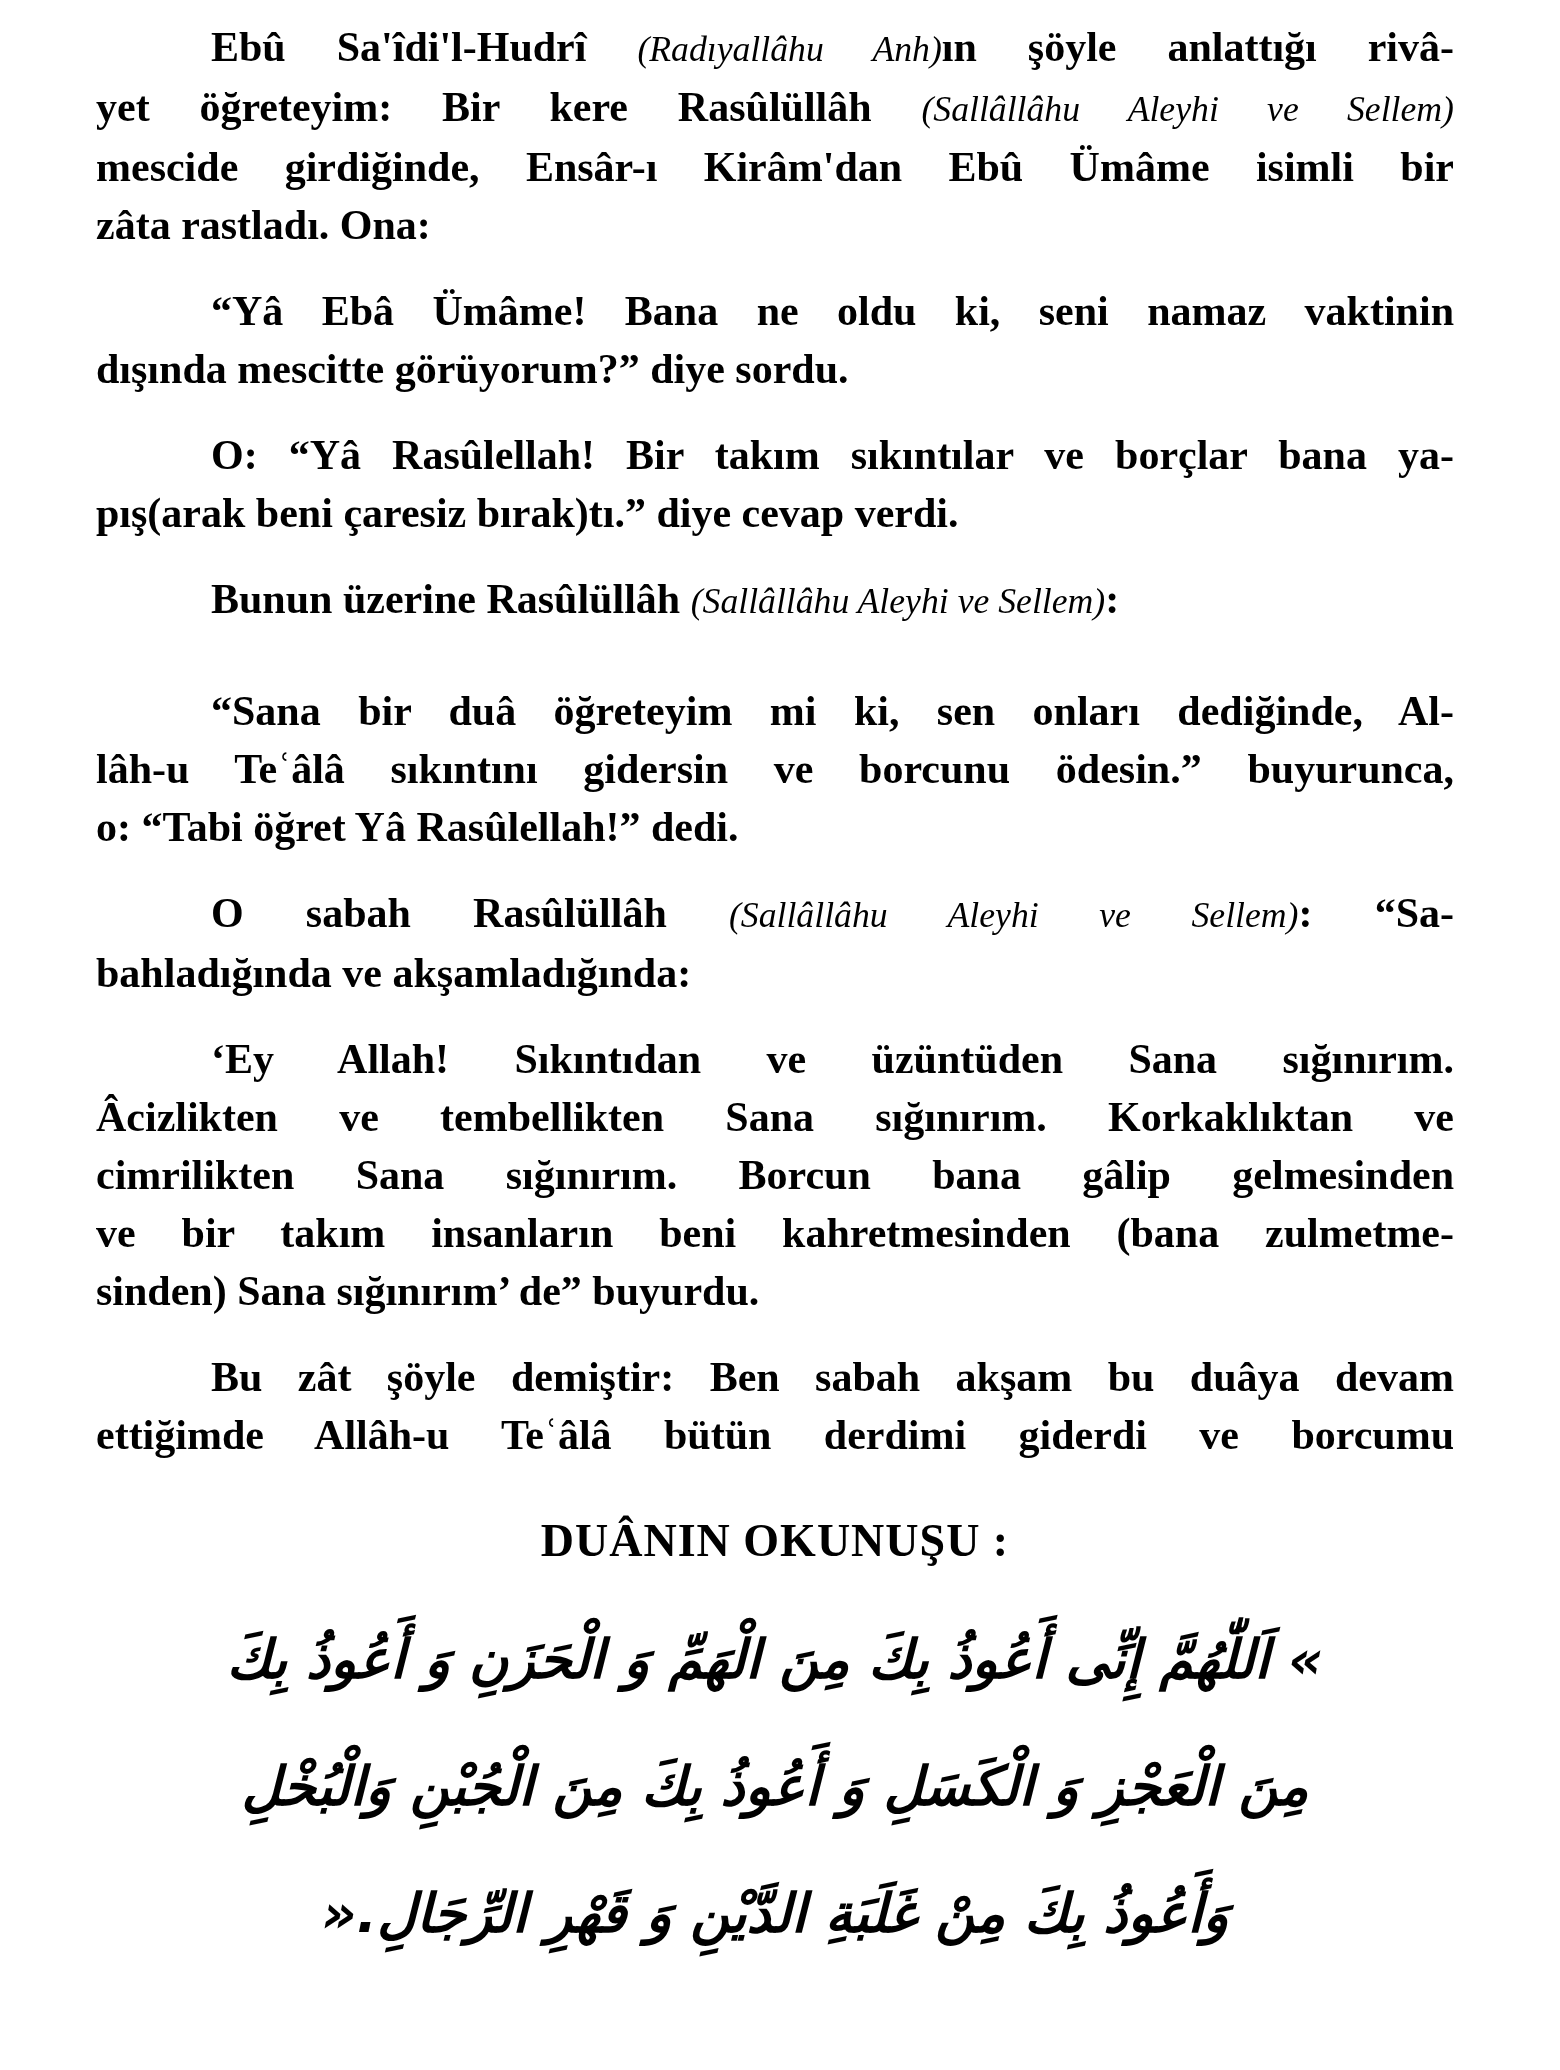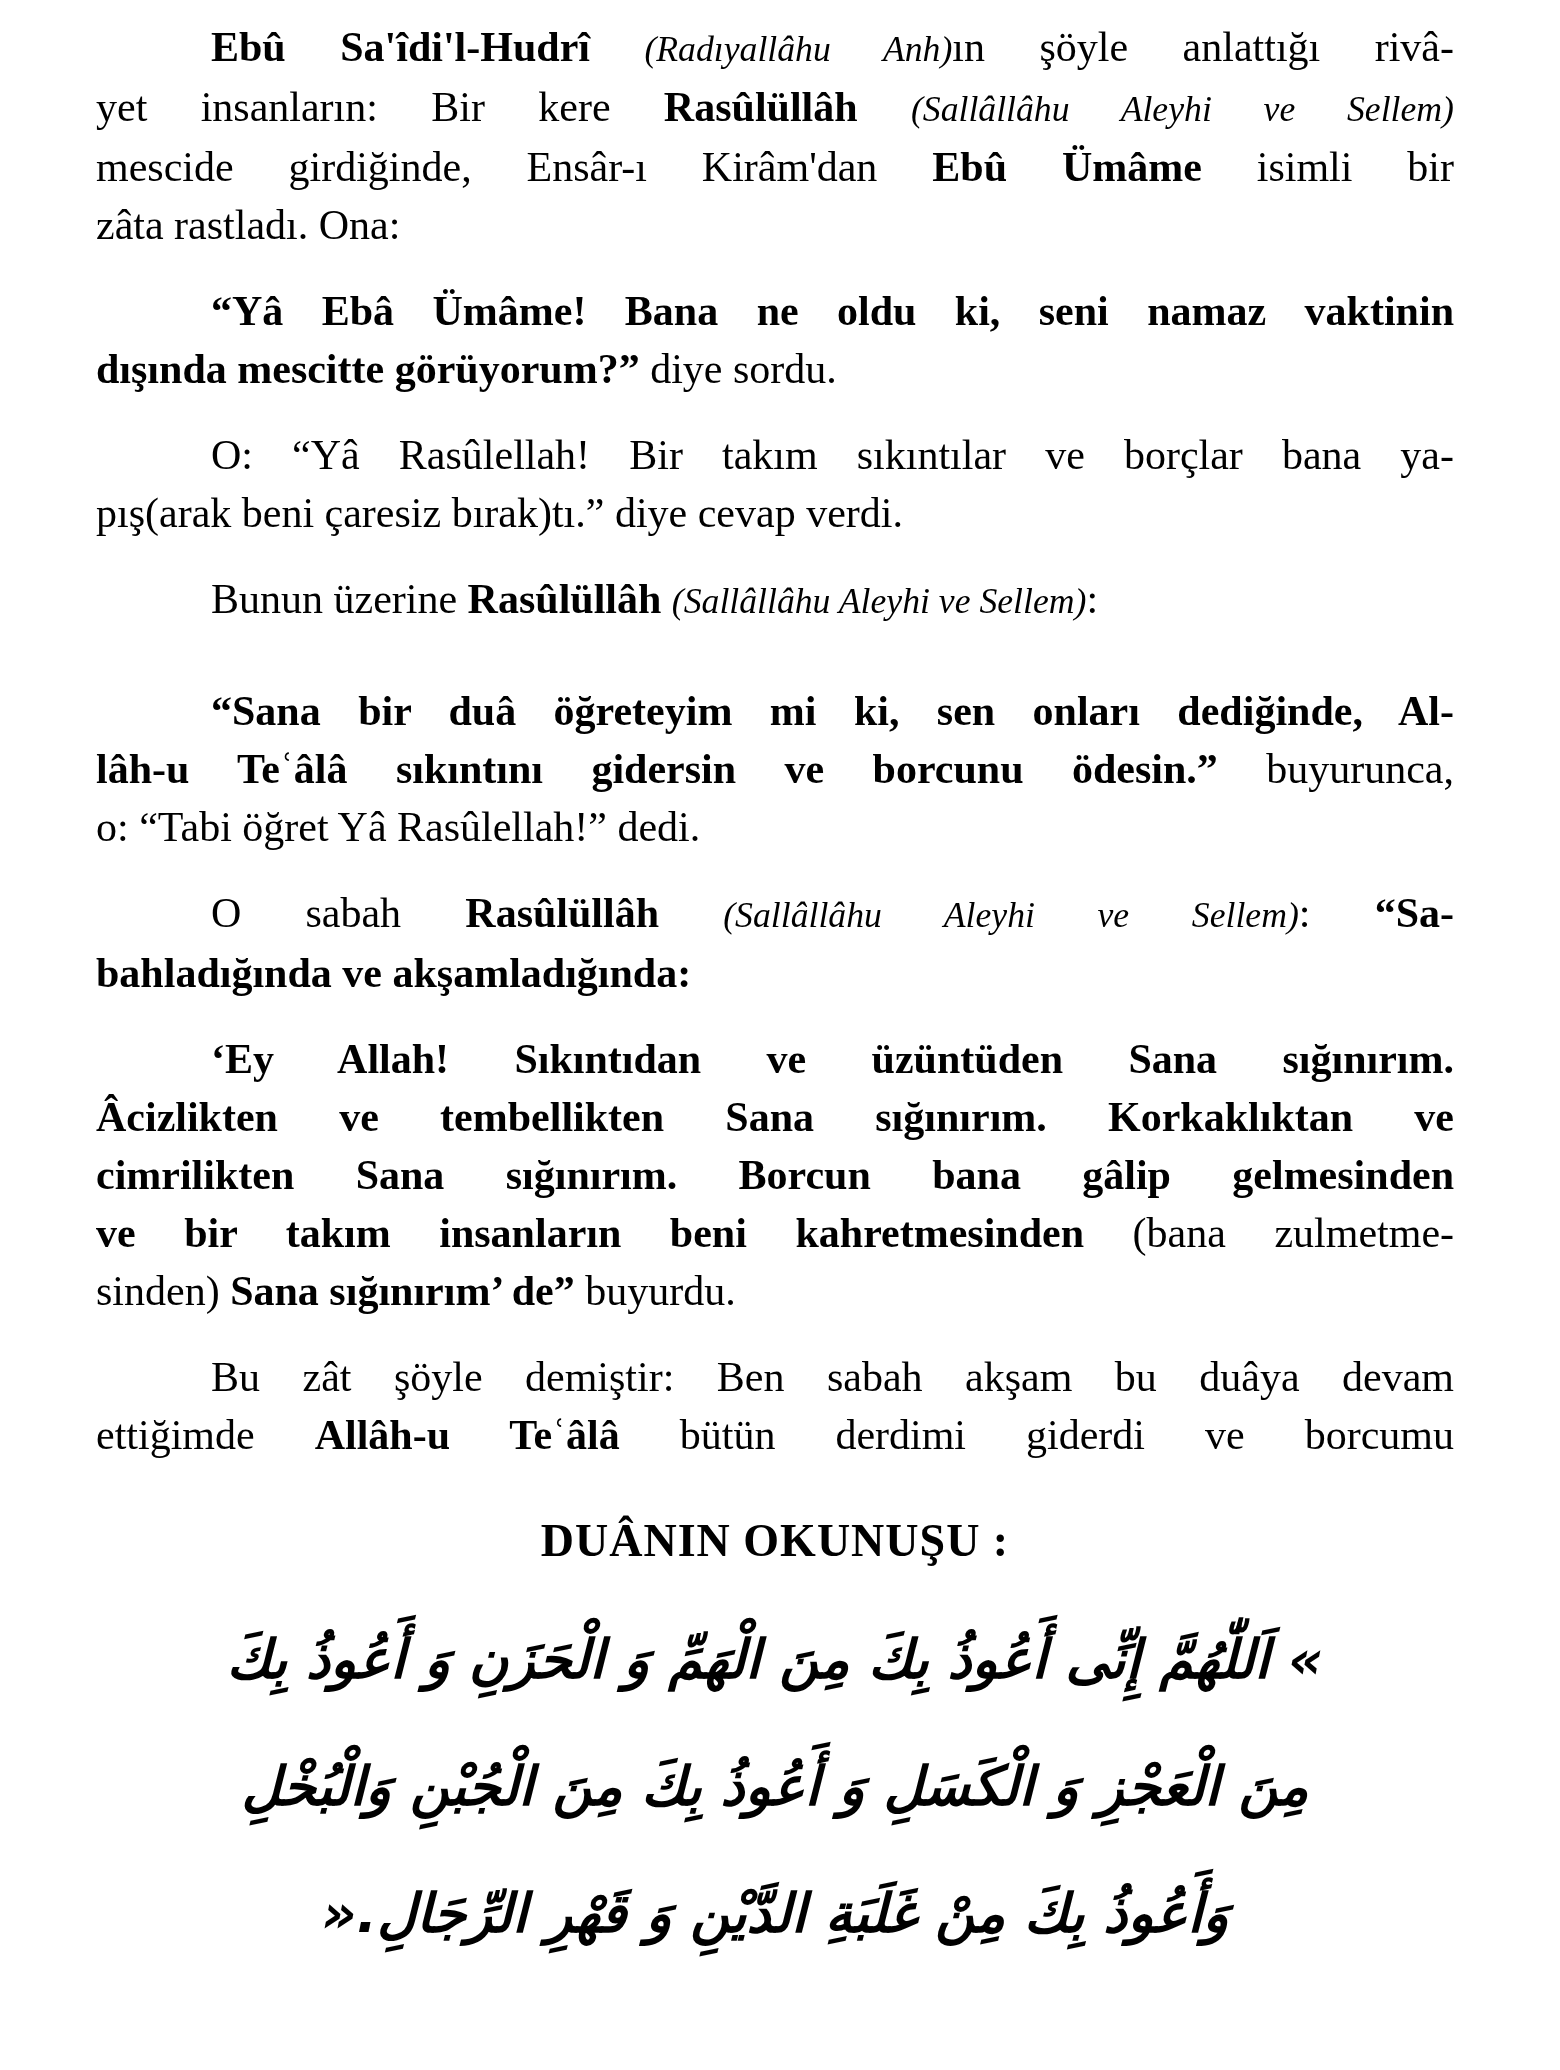--- a/index.html
+++ b/index.html
@@ -25,21 +25,21 @@
   .para + .para { margin-top: 28px; }
   .para.gap-before { margin-top: 52px; }
   .line {
     text-align: justify;
     text-align-last: justify;
     white-space: normal;
   }
   .line.first { text-indent: 115px; }
   .line.last { text-align-last: left; }
   
-  .r-n { font-weight: normal; }
+  .r-n { font-weight: bold; }
   .r-b { font-weight: bold; }
   .r-si { font-style: italic; font-size: 0.85em; }
   .r-ci { font-style: italic; font-size: 0.78em; }
   .heading {
     margin-top: 48px;
     font-size: 46px;
     line-height: 58px;
     font-weight: bold;
     text-align: center;
     letter-spacing: 1px;
@@ -58,21 +58,21 @@
     line-height: 127px;
   }
 </style>
 </head>
 <body>
 
 <div class="page">
 
   <div class="para">
       <div class="line first"><span class="r-b">Ebû Sa'îdi'l-Hudrî </span><span class="r-si">(Radıyallâhu Anh)</span><span class="r-n">ın şöyle anlattığı rivâ-</span></div>
-      <div class="line"><span class="r-n">yet insanların: Bir kere </span><span class="r-b">Rasûlüllâh </span><span class="r-si">(Sallâllâhu Aleyhi ve Sellem)</span></div>
+      <div class="line"><span class="r-n">yet öğreteyim: Bir kere </span><span class="r-b">Rasûlüllâh </span><span class="r-si">(Sallâllâhu Aleyhi ve Sellem)</span></div>
       <div class="line"><span class="r-n">mescide girdiğinde, Ensâr-ı Kirâm'dan </span><span class="r-b">Ebû Ümâme</span><span class="r-n"> isimli bir</span></div>
       <div class="line last"><span class="r-n">zâta rastladı. Ona:</span></div>
     </div>
   <div class="para">
       <div class="line first"><span class="r-b">“Yâ Ebâ Ümâme! Bana ne oldu ki, seni namaz vaktinin</span></div>
       <div class="line last"><span class="r-b">dışında mescitte görüyorum?”</span><span class="r-n"> diye sordu.</span></div>
     </div>
   <div class="para">
       <div class="line first"><span class="r-n">O: “Yâ Rasûlellah! Bir takım sıkıntılar ve borçlar bana ya-</span></div>
       <div class="line last"><span class="r-n">pış(arak beni çaresiz bırak)tı.” diye cevap verdi.</span></div>

